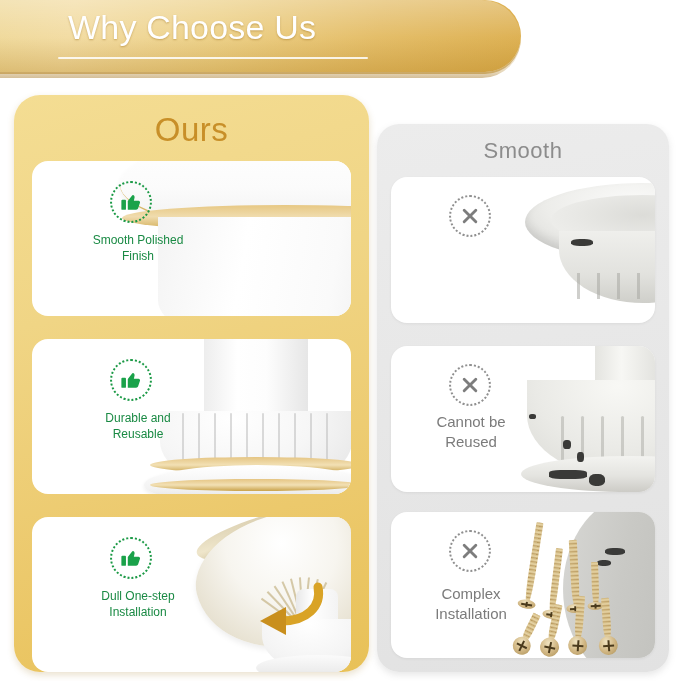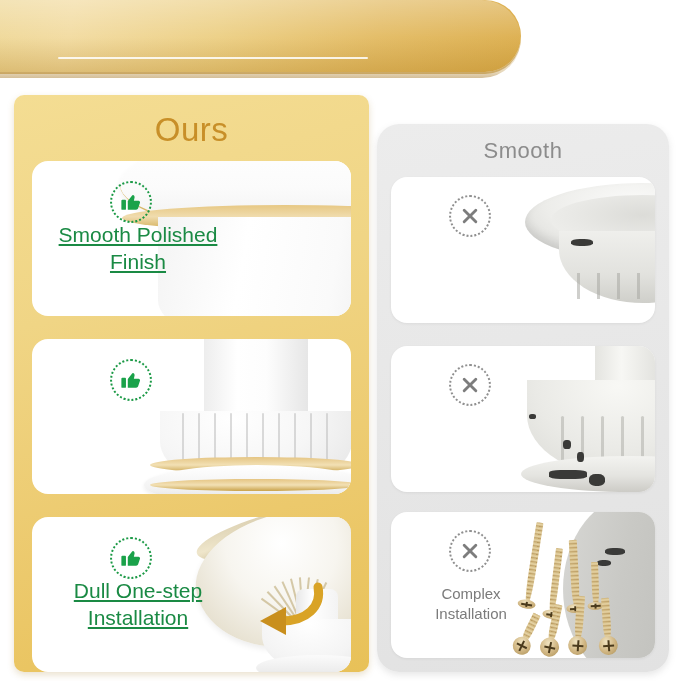--- a/index.html
+++ b/index.html
@@ -37,21 +37,21 @@
     width: 310px; height: 2px;
     background: rgba(255,255,255,0.85);
     border-radius: 2px;
   }
 
   
   .panel-ours {
     position: absolute; left: 14px; top: 95px;
     width: 355px; height: 577px;
     background: linear-gradient(165deg, #f4dd93 0%, #f0d585 35%, #ecc96c 72%, #e8c158 100%);
-    border-radius: 10px;
+    border-radius: 26px;
     box-shadow: 0 3px 7px rgba(160,120,30,0.22);
   }
   .panel-others {
     position: absolute; left: 377px; top: 124px;
     width: 292px; height: 548px;
     background: linear-gradient(170deg, #ececec 0%, #e8e8e8 40%, #e2e2e2 100%);
     border-radius: 22px 22px 22px 22px;
     box-shadow: 0 3px 7px rgba(120,120,120,0.18);
   }
   .panel-head {
@@ -95,22 +95,22 @@
   .icon-circle svg { position: absolute; left: 50%; top: 50%; transform: translate(-50%, -50%); }
 
   
   .label {
     position: absolute;
     text-align: center;
     line-height: 1.3;
     white-space: pre-line;
   }
   .label-ours {
-    left: 6px; top: 60px; width: 200px;
-    font-size: 21px; color: #1a8a44; text-decoration: underline;
+    left: 6px; top: 72px; width: 200px;
+    font-size: 12px; color: #1a8a44;
   }
   .label-others {
     left: 4px; top: 66px; width: 152px;
     font-size: 15px; color: #7b7b7b;
   }
 
   
   .art { position: absolute; overflow: hidden; }
 
   
@@ -290,20 +290,21 @@
   }
 </style>
 </head>
 <body>
 
 <div id="root">
 
   <div class="banner">
     <div class="banner-shade"></div>
   </div>
+  <div class="banner-title">Why Choose Us</div>
   <div class="banner-underline"></div>
 
   <div class="panel-ours">
     <div class="panel-head head-ours">Ours</div>
 
     <div class="card card-ours c1">
       <div class="card-inner art">
         <div class="plate-top"></div>
         <div class="plate-rim"></div>
         <div class="plate-body"></div>
@@ -335,20 +336,22 @@
         <div class="gold-ring" style="top:118px;"></div>
         <div class="base-disc"></div>
         <div class="gold-ring" style="top:140px; height:12px;"></div>
       </div>
       <div class="icon-circle icon-ours">
         <svg width="22" height="22" viewBox="0 0 24 24" fill="#1aa24a">
           <rect x="1.5" y="9.5" width="5" height="11" rx="1"></rect>
           <path d="M8.5 20.5h9.1c1 0 1.9-.6 2.2-1.6l2-6.1c.35-1.1-.45-2.2-1.6-2.2h-5.1l.8-3.6c.2-1-.3-2-1.2-2.4-.6-.25-1.3-.05-1.7.5l-4.5 5.7v9.7z"></path>
         </svg>
       </div>
+      <div class="label label-ours">Durable and
+Reusable</div>
     </div>
 
     <div class="card card-ours c3">
       <div class="card-inner art">
         <div style="position:absolute; left:168px; top:6px; width:196px; height:150px;">
           <div class="bowl-rim-gold"></div>
           <div class="bowl-flip">
             <div class="bowl-flute" style="transform: rotate(-40deg);"></div>
             <div class="bowl-flute" style="transform: rotate(-30deg);"></div>
             <div class="bowl-flute" style="transform: rotate(-20deg);"></div>
@@ -425,20 +428,22 @@
           <div class="chip-dark" style="left:86px; top:122px; width:16px; height:12px;"></div>
           <div class="chip-dark" style="left:26px; top:62px; width:7px; height:5px;"></div>
         </div>
       </div>
       <div class="icon-circle icon-others">
         <svg width="20" height="20" viewBox="0 0 24 24" stroke="#7d7d7d" stroke-width="3.4" stroke-linecap="round">
           <line x1="5" y1="5" x2="19" y2="19"></line>
           <line x1="19" y1="5" x2="5" y2="19"></line>
         </svg>
       </div>
+      <div class="label label-others">Cannot be
+Reused</div>
     </div>
 
     <div class="card card-others c3">
       <div class="card-inner art">
         <div class="plate-edge-gray"></div>
         <div class="chip-dark" style="left:214px; top:36px; width:20px; height:7px;"></div>
         <div class="chip-dark" style="left:206px; top:48px; width:14px; height:6px;"></div>
 
         <div class="screw" style="left:134px; top:10px; width:14px; height:96px; transform:rotate(9deg);">
           <div class="screw-shaft" style="left:4px; width:7px; height:82px;"></div>

